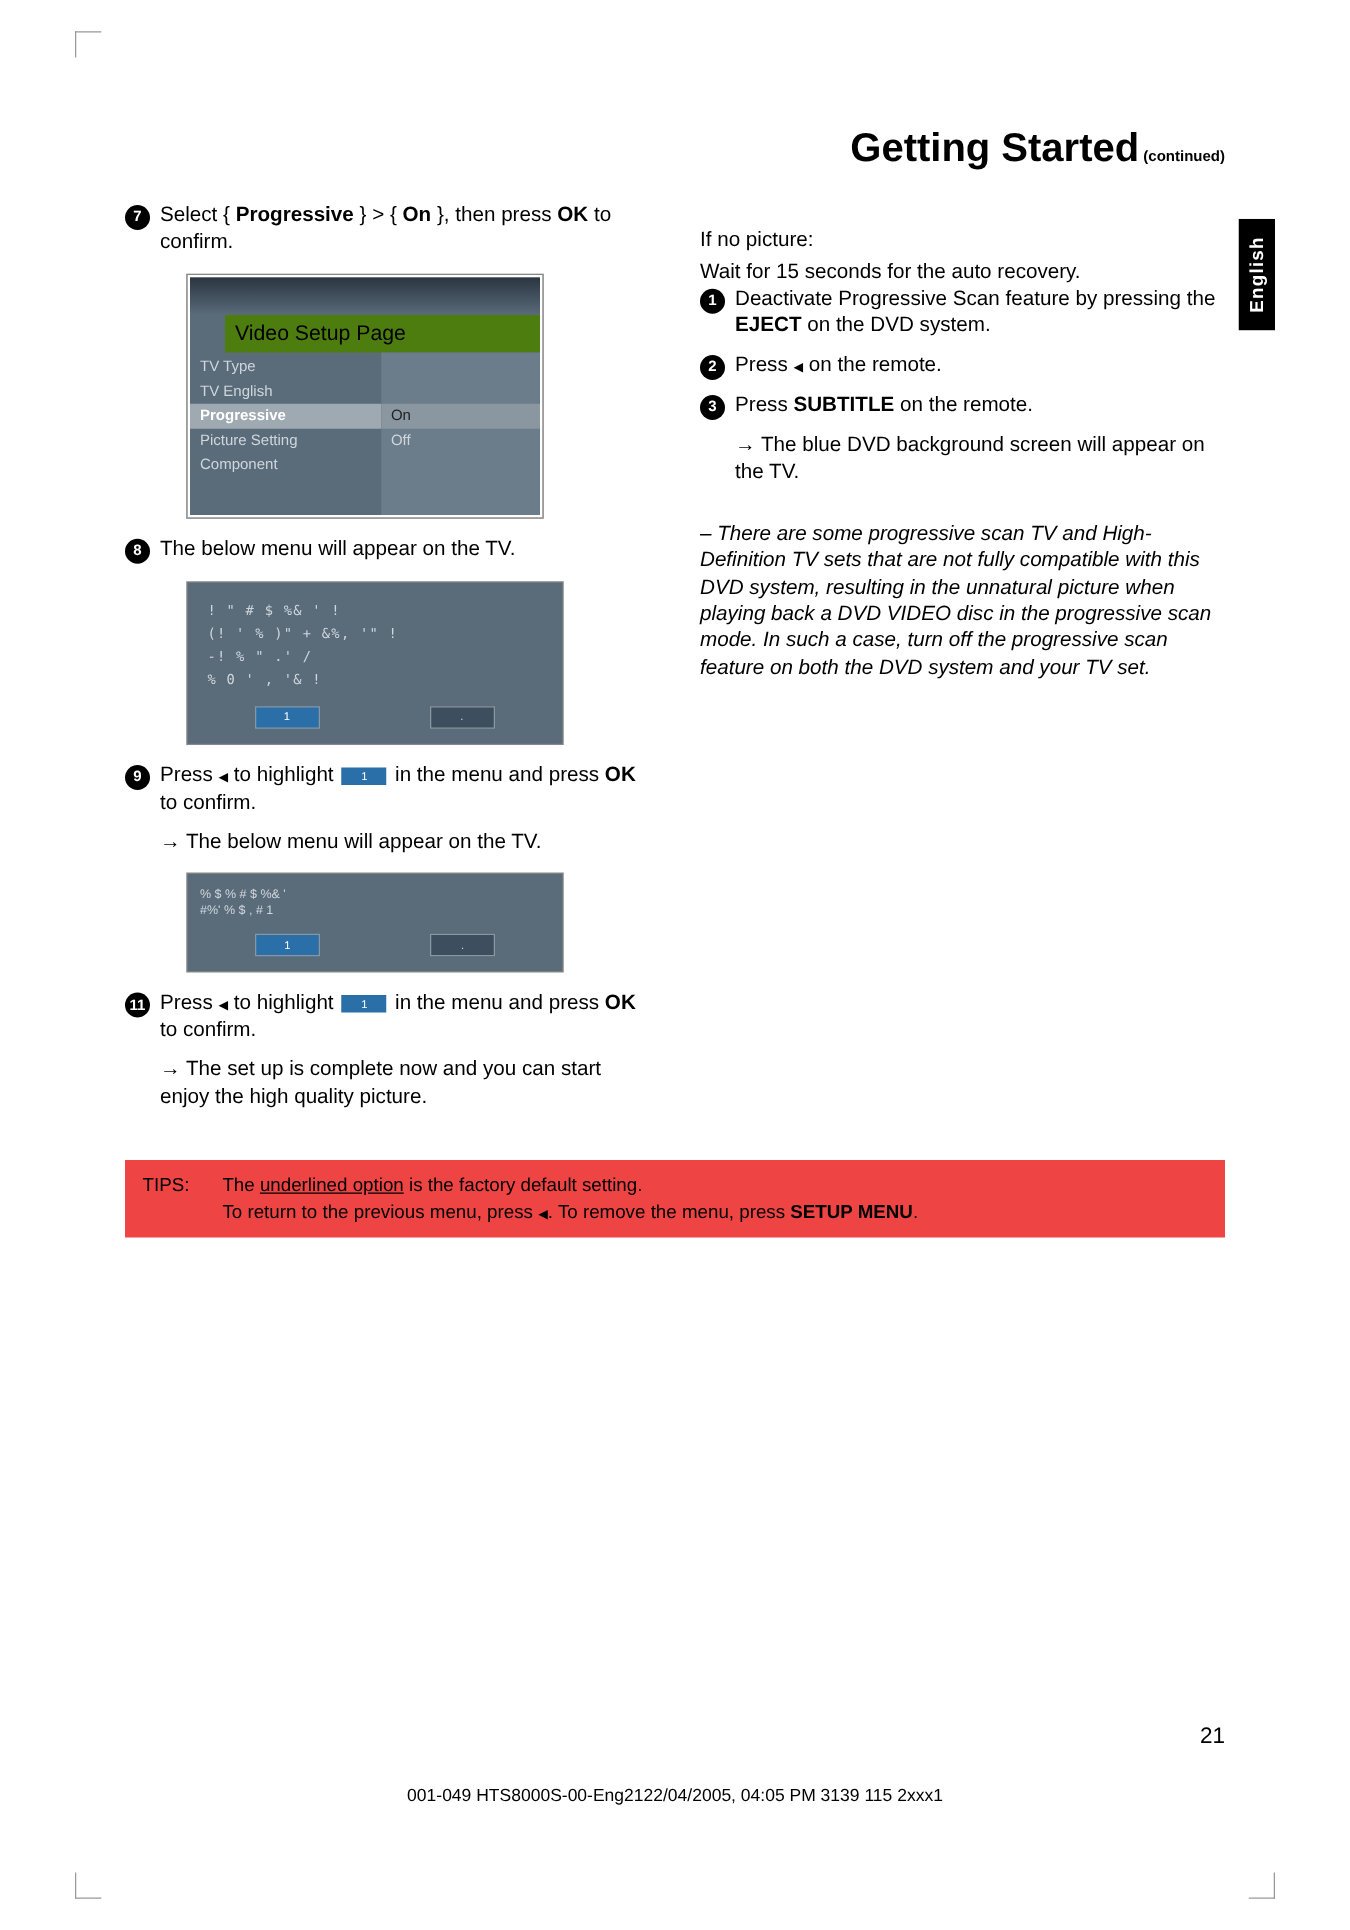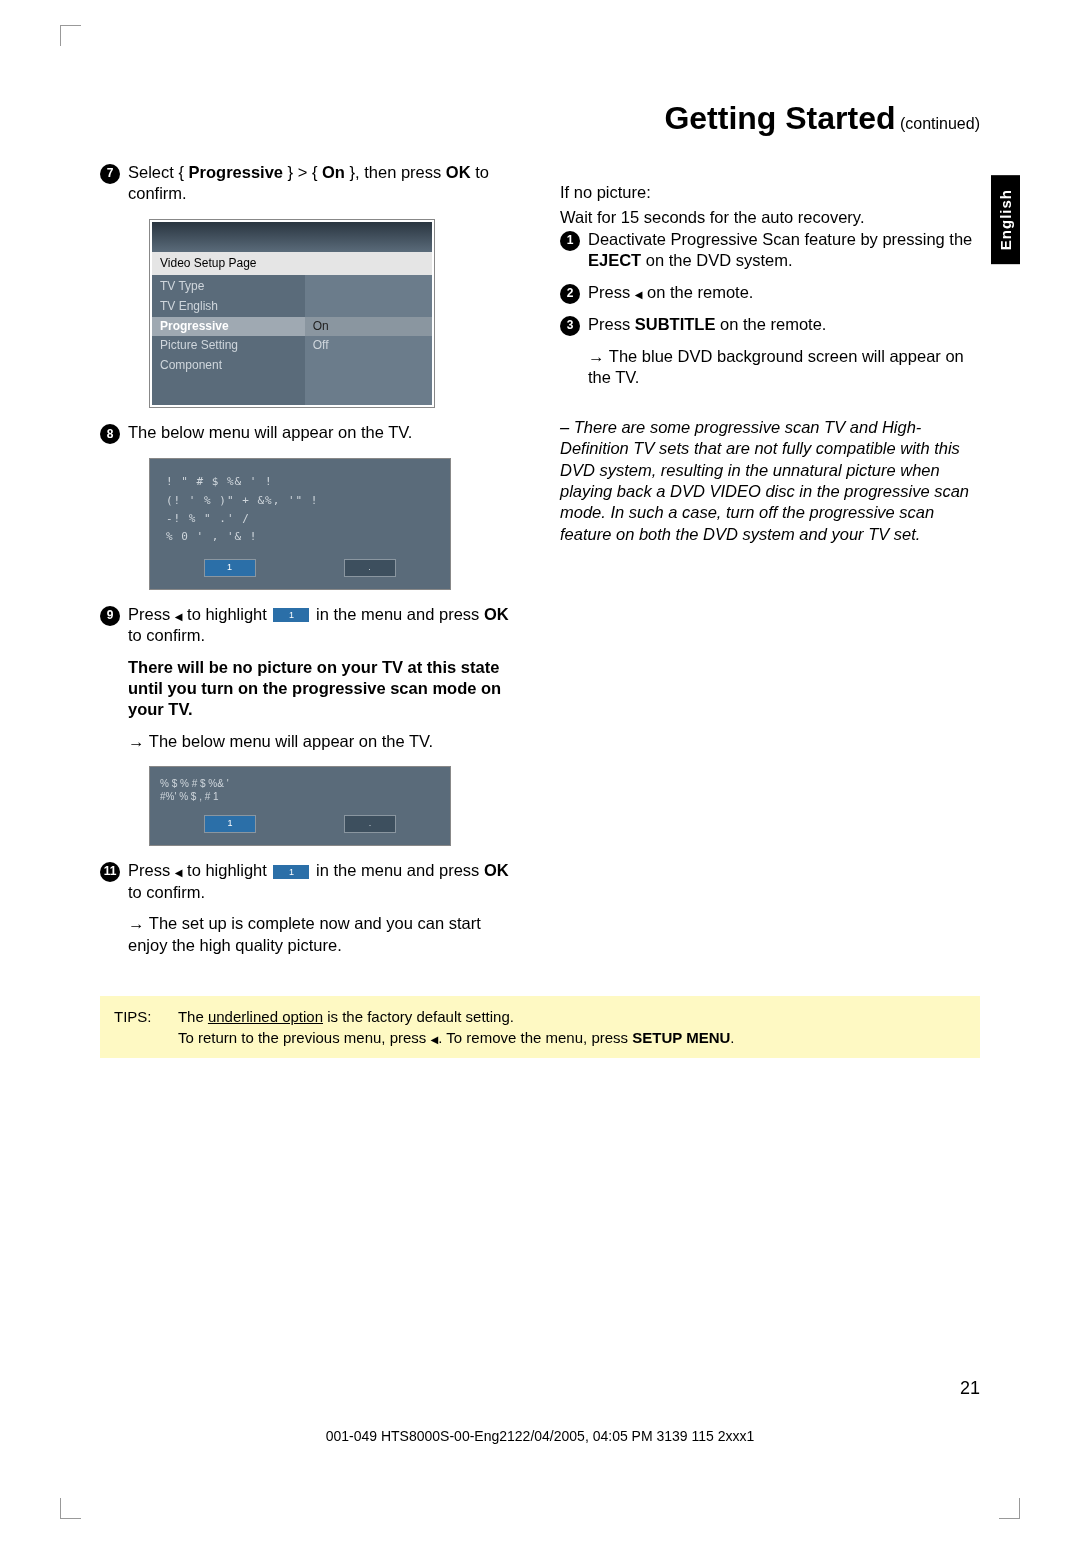--- a/index.html
+++ b/index.html
@@ -39,22 +39,22 @@
   .title-row {
     text-align: right;
     margin-top: 40px;
     margin-bottom: 25px;
   }
   .title-main {
     font-size: 32px;
     font-weight: bold;
   }
   .title-sub {
-    font-size: 16px;
-    font-weight: normal;
+    font-size: 12px;
+    font-weight: bold;
   }
   .two-col {
     display: flex;
     gap: 40px;
   }
   .col {
     flex: 1;
     font-size: 16.5px;
     line-height: 1.3;
   }
@@ -91,24 +91,25 @@
     outline: 1px solid #888;
     margin: 15px 0 15px 50px;
     width: 280px;
     box-shadow: 0 0 0 1px #ccc;
   }
   .menu-top-grad {
     height: 30px;
     background: linear-gradient(#2a3540,#5a6b7a);
   }
   .menu-header {
-    background: #e5e5e5;
+    background: #4d7c0f;
     color: #000;
-    font-size: 12px;
+    font-size: 17px;
     padding: 4px 8px;
+    margin-left: 28px;
   }
   .menu-body {
     display: flex;
     font-size: 12px;
     color: #cfd6dc;
   }
   .menu-left {
     flex: 1.2;
     padding: 2px 0 30px 0;
   }
@@ -184,21 +185,21 @@
     line-height:14px;
     margin:0 2px;
   }
   .bold { font-weight: bold; }
   .italic { font-style: italic; }
   .subhead {
     font-weight:normal;
     margin:20px 0 4px 0;
   }
   .tips-bar {
-    background: #fef9c3;
+    background: #ef4444;
     padding: 10px 14px;
     font-size: 15px;
     margin-top: 30px;
     line-height:1.4;
   }
   .tips-label { display:inline-block; width:60px; }
   .footer {
     position:absolute;
     bottom: 0;
     left:0; right:0;
@@ -297,21 +298,20 @@
         </div>
       </div>
 
       <div class="step">
         <div class="step-num">9</div>
         <div class="step-text">
           <span>Press </span><span class="left-arrow"></span><span> to highlight </span><span class="inline-btn">1</span><span> in the menu and press </span><span class="bold">OK</span><span> to confirm.</span>
         </div>
       </div>
 
-      <div class="indent bold">There will be no picture on your TV at this state until you turn on the progressive scan mode on your TV.</div>
 
       <div class="indent indent-arrow">The below menu will appear on the TV.</div>
 
       <div class="small-menu2">
         <div class="sm-line">  % $ %   # $  %&amp;  '</div>
         <div class="sm-line">#%'  % $ , #   1</div>
         <div class="sm-buttons">
           <div class="sm-btn sel">1</div>
           <div class="sm-btn">.</div>
         </div>

